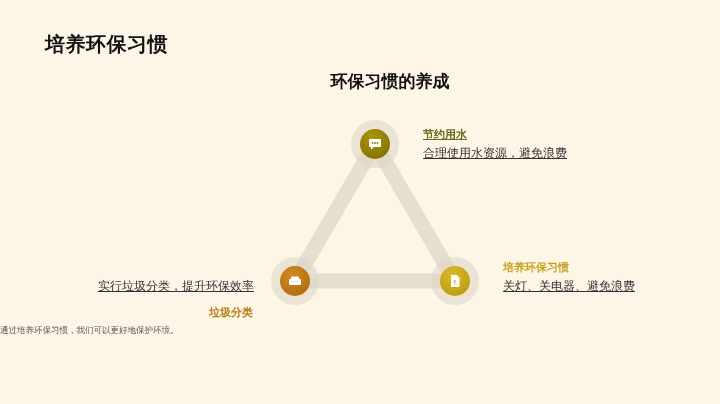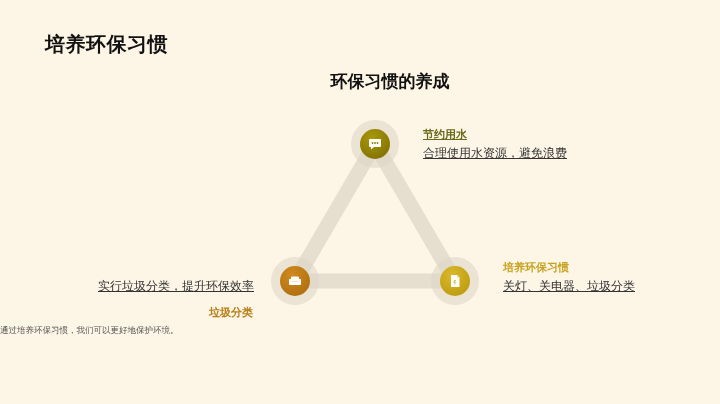--- a/index.html
+++ b/index.html
@@ -77,16 +77,16 @@
     </svg>
   </div>
 
   <div class="label-title" style="left:423px; top:127px; color:#6b6a1a;text-decoration:underline;">节约用水</div>
   <div class="label-desc" style="left:423px; top:145px;">合理使用水资源，避免浪费</div>
 
   <div class="label-title" style="right:467px; top:260px; color:#b8801a; text-align:right;margin-top:45px;">垃圾分类</div>
   <div class="label-desc" style="right:466px; top:278px; text-align:right;margin-left:16px;">实行垃圾分类，提升环保效率</div>
 
   <div class="label-title" style="left:503px; top:260px; color:#c8a21e;">培养环保习惯</div>
-  <div class="label-desc" style="left:503px; top:278px;">关灯、关电器、垃圾分类</div>
+  <div class="label-desc" style="left:503px; top:278px;">关灯、关电器、避免浪费</div>
 
   <div class="footer-text">通过培养环保习惯，我们可以更好地保护环境。</div>
 </div>
 
 </body></html>

